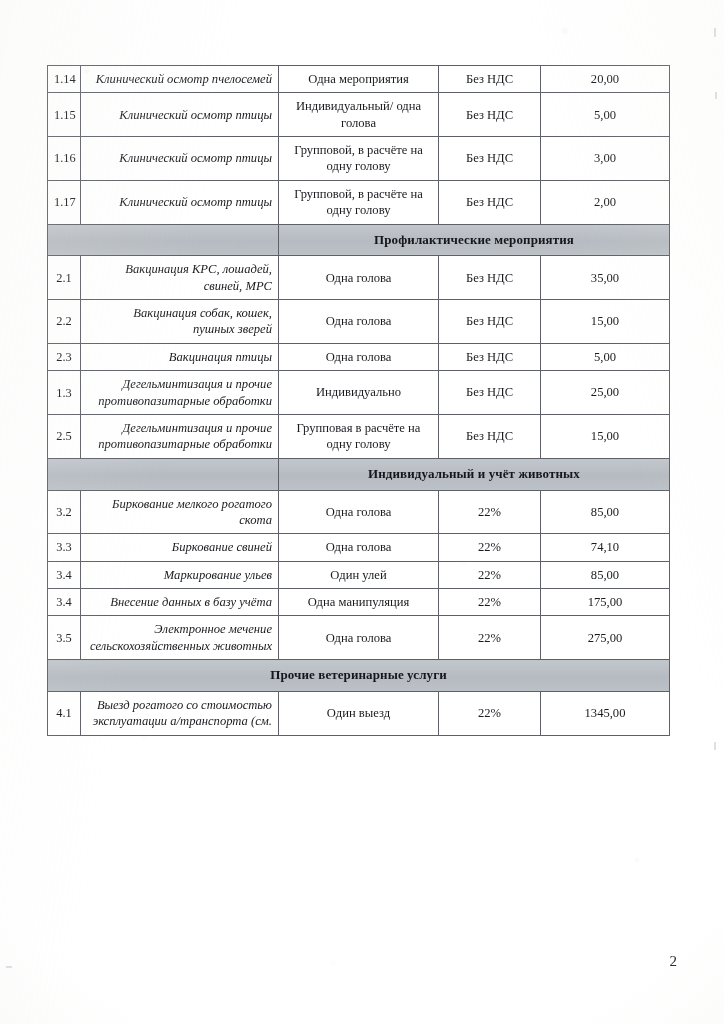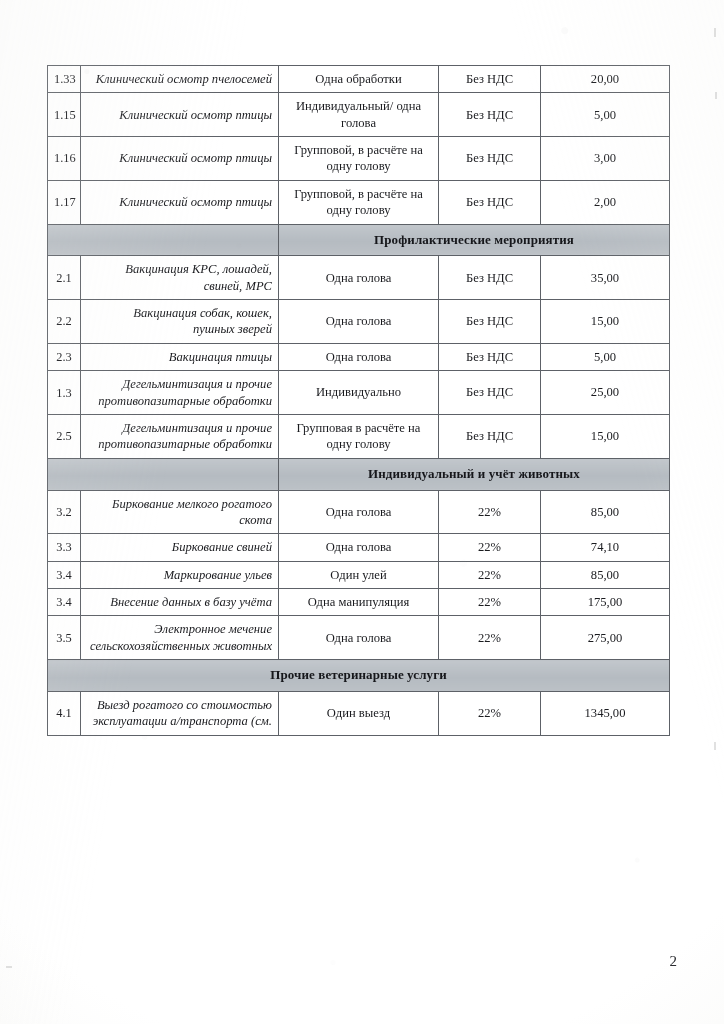--- a/index.html
+++ b/index.html
@@ -122,27 +122,27 @@
     <colgroup>
       <col class="col-num">
       <col class="col-name">
       <col class="col-unit">
       <col class="col-vat">
       <col class="col-price">
     </colgroup>
     <tbody id="table-body">
         <tr>
           <td>
-            <span class="cell c-num">1.33</span>
+            <span class="cell c-num">1.14</span>
           </td>
           <td>
             <span class="cell c-name">Клинический осмотр пчелосемей</span>
           </td>
           <td>
-            <span class="cell c-unit">Одна обработки</span>
+            <span class="cell c-unit">Одна мероприятия</span>
           </td>
           <td>
             <span class="cell c-vat">Без НДС</span>
           </td>
           <td>
             <span class="cell c-price">20,00</span>
           </td>
         </tr>
         <tr>
           <td>

